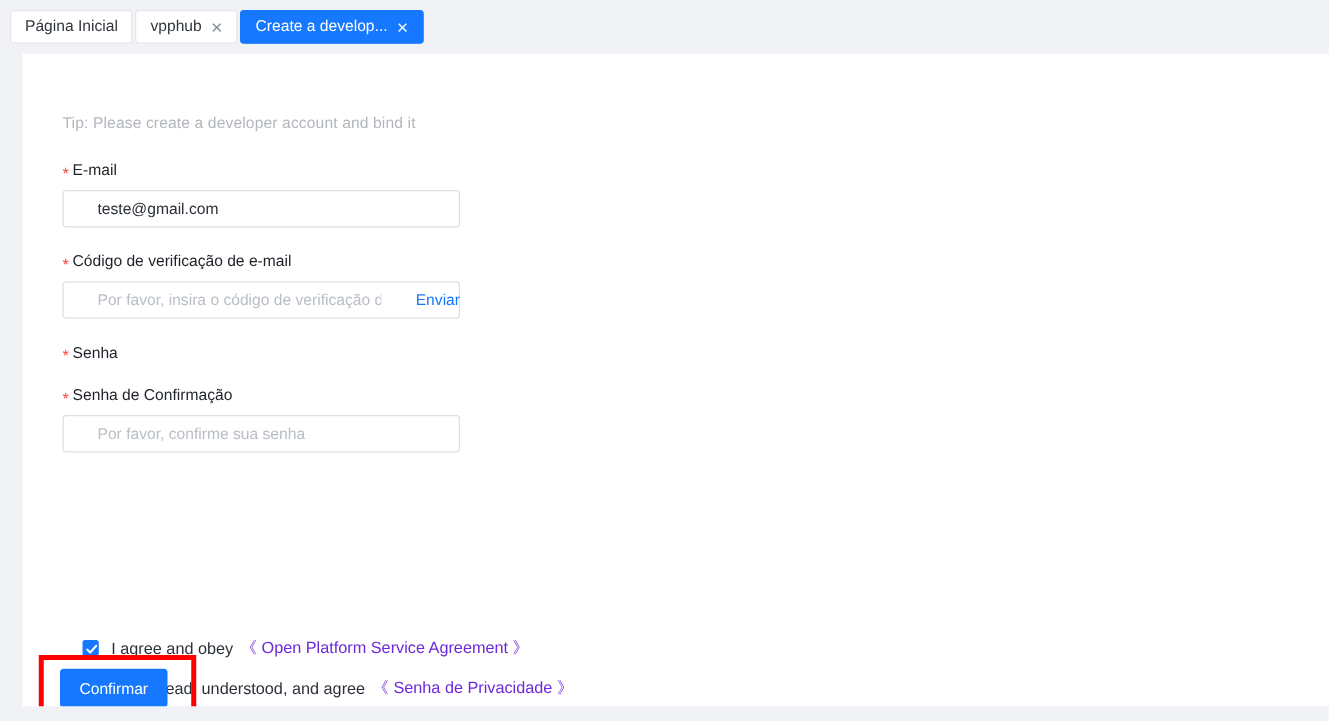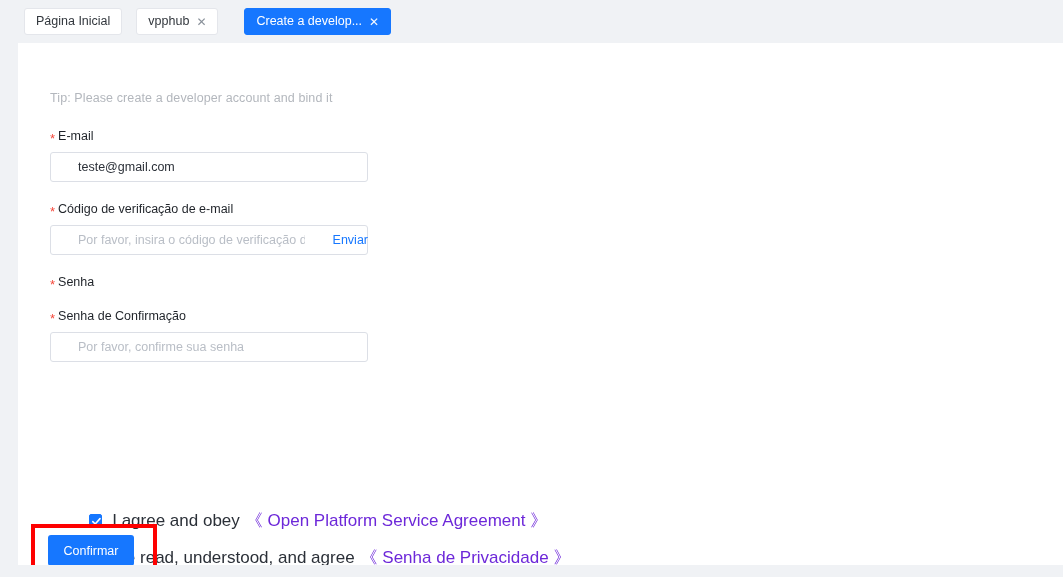--- a/index.html
+++ b/index.html
@@ -13,22 +13,22 @@
   }
 
   
   .tabbar {
     position: absolute;
     left: 0; top: 0;
     width: 1063px; height: 43px;
     background: #f0f2f5;
     display: flex;
     align-items: center;
-    padding-left: 24px;
-    gap: 14px;
+    padding-left: 8px;
+    gap: 2px;
   }
   .tab {
     height: 27px;
     display: flex;
     align-items: center;
     gap: 7px;
     padding: 0 11px;
     border-radius: 3px;
     font-size: 12.5px;
     line-height: 1;
@@ -38,21 +38,20 @@
   }
   .tab.inactive {
     background: #ffffff;
     border: 1px solid #e4e6eb;
     color: #32373d;
   }
   .tab.active {
     background: #1677ff;
     border: 1px solid #1677ff;
     color: #ffffff;
-    margin-left: 12px;
   }
   .tab-close {
     font-size: 12px;
     line-height: 1;
     opacity: .75;
     cursor: pointer;
   }
   .tab.inactive .tab-close { color: #606a76; }
   .tab.active .tab-close { color: #ffffff; opacity: .95; }
 
@@ -112,25 +111,24 @@
     border: none;
     padding: 0;
     font-family: "Liberation Sans", sans-serif;
   }
 
   
   .agreements { position: absolute; left: 48px; top: 466px; }
   .agree-row {
     display: flex;
     align-items: center;
-    font-size: 17px;
+    font-size: 13px;
     color: #2b3038;
     margin-bottom: 14px;
     white-space: nowrap;
-    justify-content: center;
   }
   .checkbox {
     width: 13px; height: 13px;
     border-radius: 2px;
     background: #1677ff;
     border: 1px solid #1677ff;
     margin-right: 10px;
     flex: 0 0 auto;
     position: relative;
     cursor: pointer;

